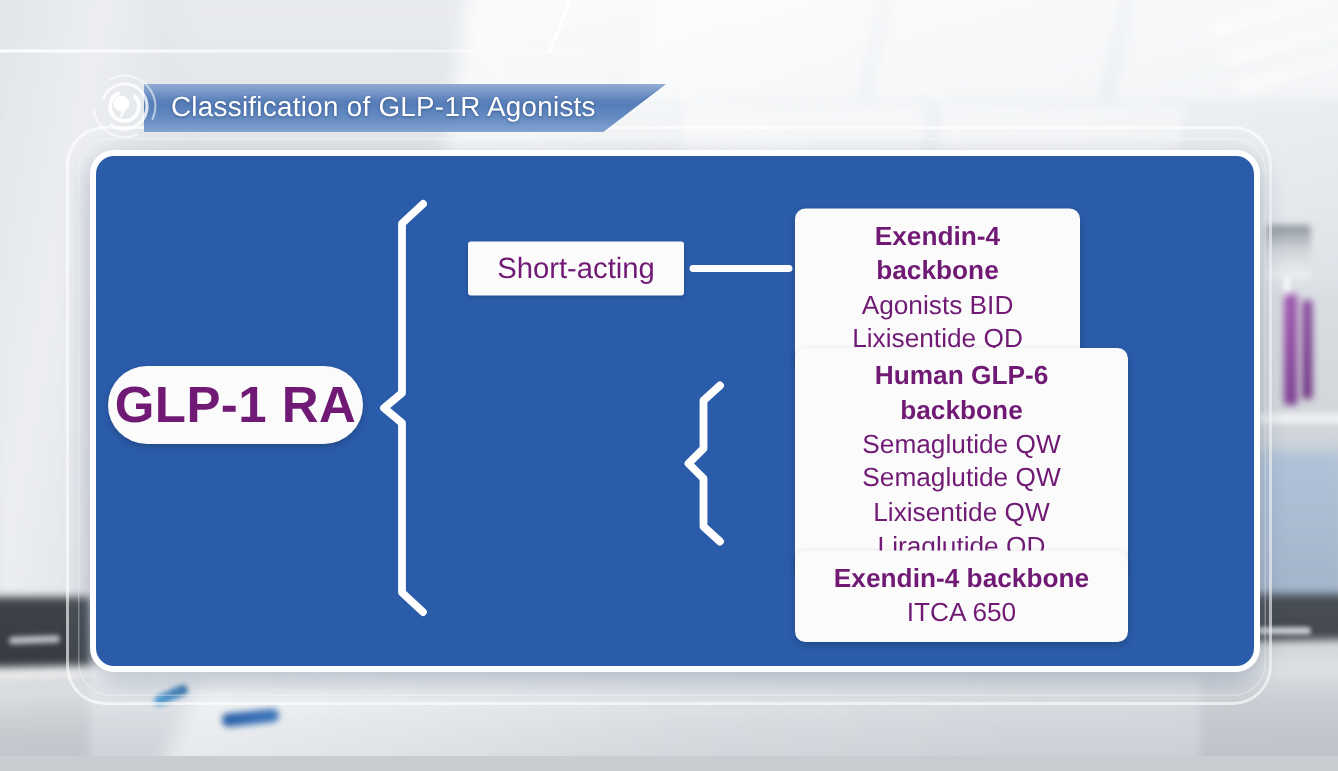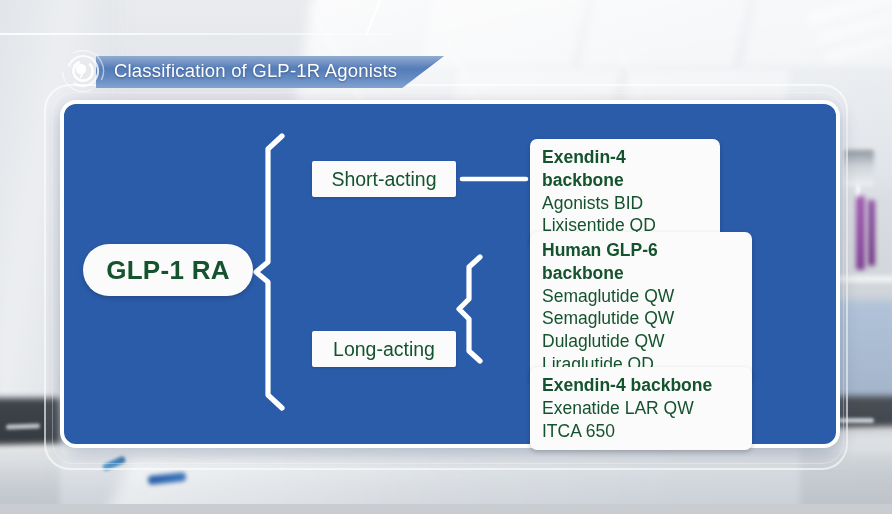--- a/index.html
+++ b/index.html
@@ -225,28 +225,29 @@
     border: 4px solid #ffffff;
     border-radius: 16px;
     box-shadow: 0 6px 18px rgba(30,50,90,.28);
     z-index: 20;
   }
 
   
   .node {
     position: absolute;
     background: #fbfbfb;
-    color: #14532d;
+    color: #701a75;
     box-sizing: border-box;
+    text-align: center;
   }
   .node-root {
-    left: 19px; top: 140px; width: 170px; height: 52px;
+    left: 8px; top: 140px; width: 170px; height: 52px;
     border-radius: 26px;
     display: flex; align-items: center; justify-content: center;
-    font-size: 26px; font-weight: bold;
+    font-size: 34px; font-weight: bold;
     letter-spacing: .3px;
     box-shadow: 0 2px 5px rgba(0,0,0,.2);
   }
   .node-cat {
     display: flex; align-items: center; justify-content: center;
     font-size: 19.5px;
     border-radius: 2px;
     box-shadow: 0 1px 3px rgba(0,0,0,.18);
   }
   .node-cat-short { left: 248px; top: 57px;  width: 144px; height: 36px; }
@@ -353,38 +354,34 @@
       <line x1="398" y1="75" x2="462" y2="75" stroke="#ffffff" stroke-width="4.6" stroke-linecap="round"></line>
     </svg>
 
     <div class="node node-root">
       <span>GLP-1 RA</span>
     </div>
 
     <div class="node node-cat node-cat-short">
       <span>Short-acting</span>
     </div>
-    <div class="node node-cat node-cat-long">
-      <span>Long-acting</span>
-    </div>
 
     <div class="node node-list node-list-a">
       <div class="hdr">Exendin-4 backbone</div>
       <div>Agonists BID</div>
       <div>Lixisentide QD</div>
     </div>
 
     <div class="node node-list node-list-b">
       <div class="hdr">Human GLP-6 backbone</div>
       <div>Semaglutide QW</div>
       <div>Semaglutide QW</div>
-      <div>Dulaglutide QW</div>
+      <div>Lixisentide QW</div>
       <div>Liraglutide QD</div>
     </div>
 
     <div class="node node-list node-list-c">
       <div class="hdr">Exendin-4 backbone</div>
-      <div>Exenatide LAR QW</div>
       <div>ITCA 650</div>
     </div>
 
   </div>
 </div>
 
 </body></html>

